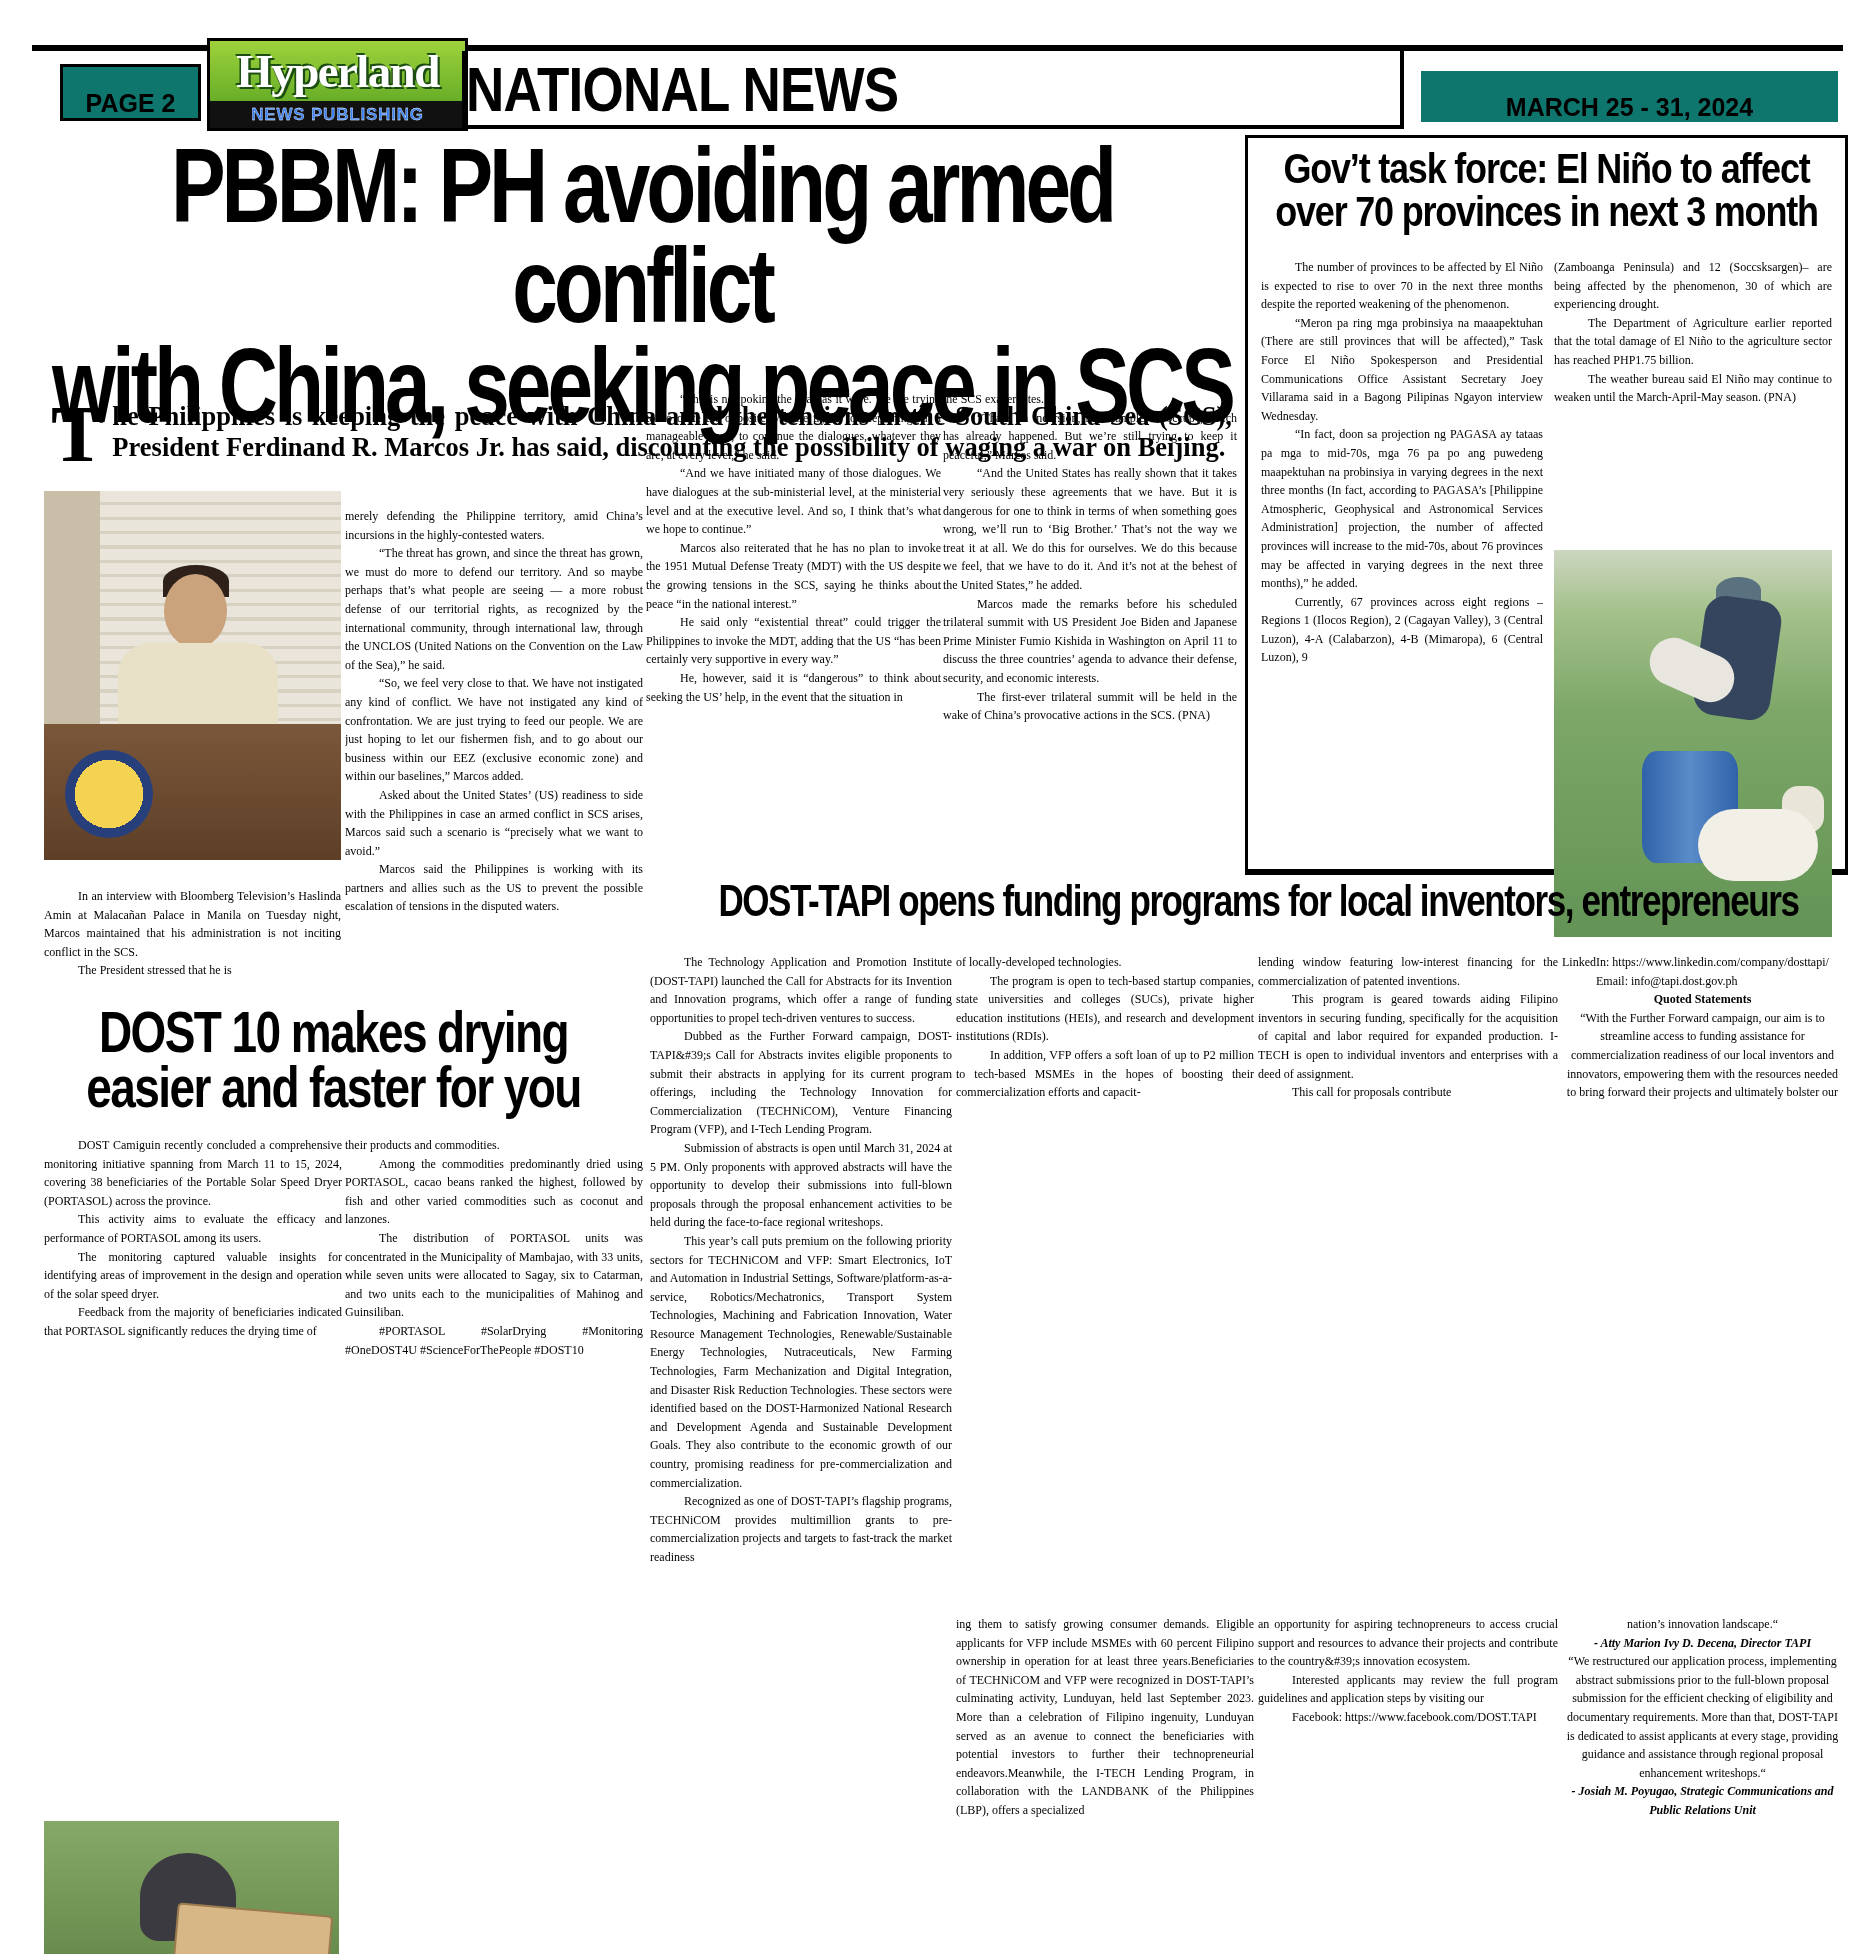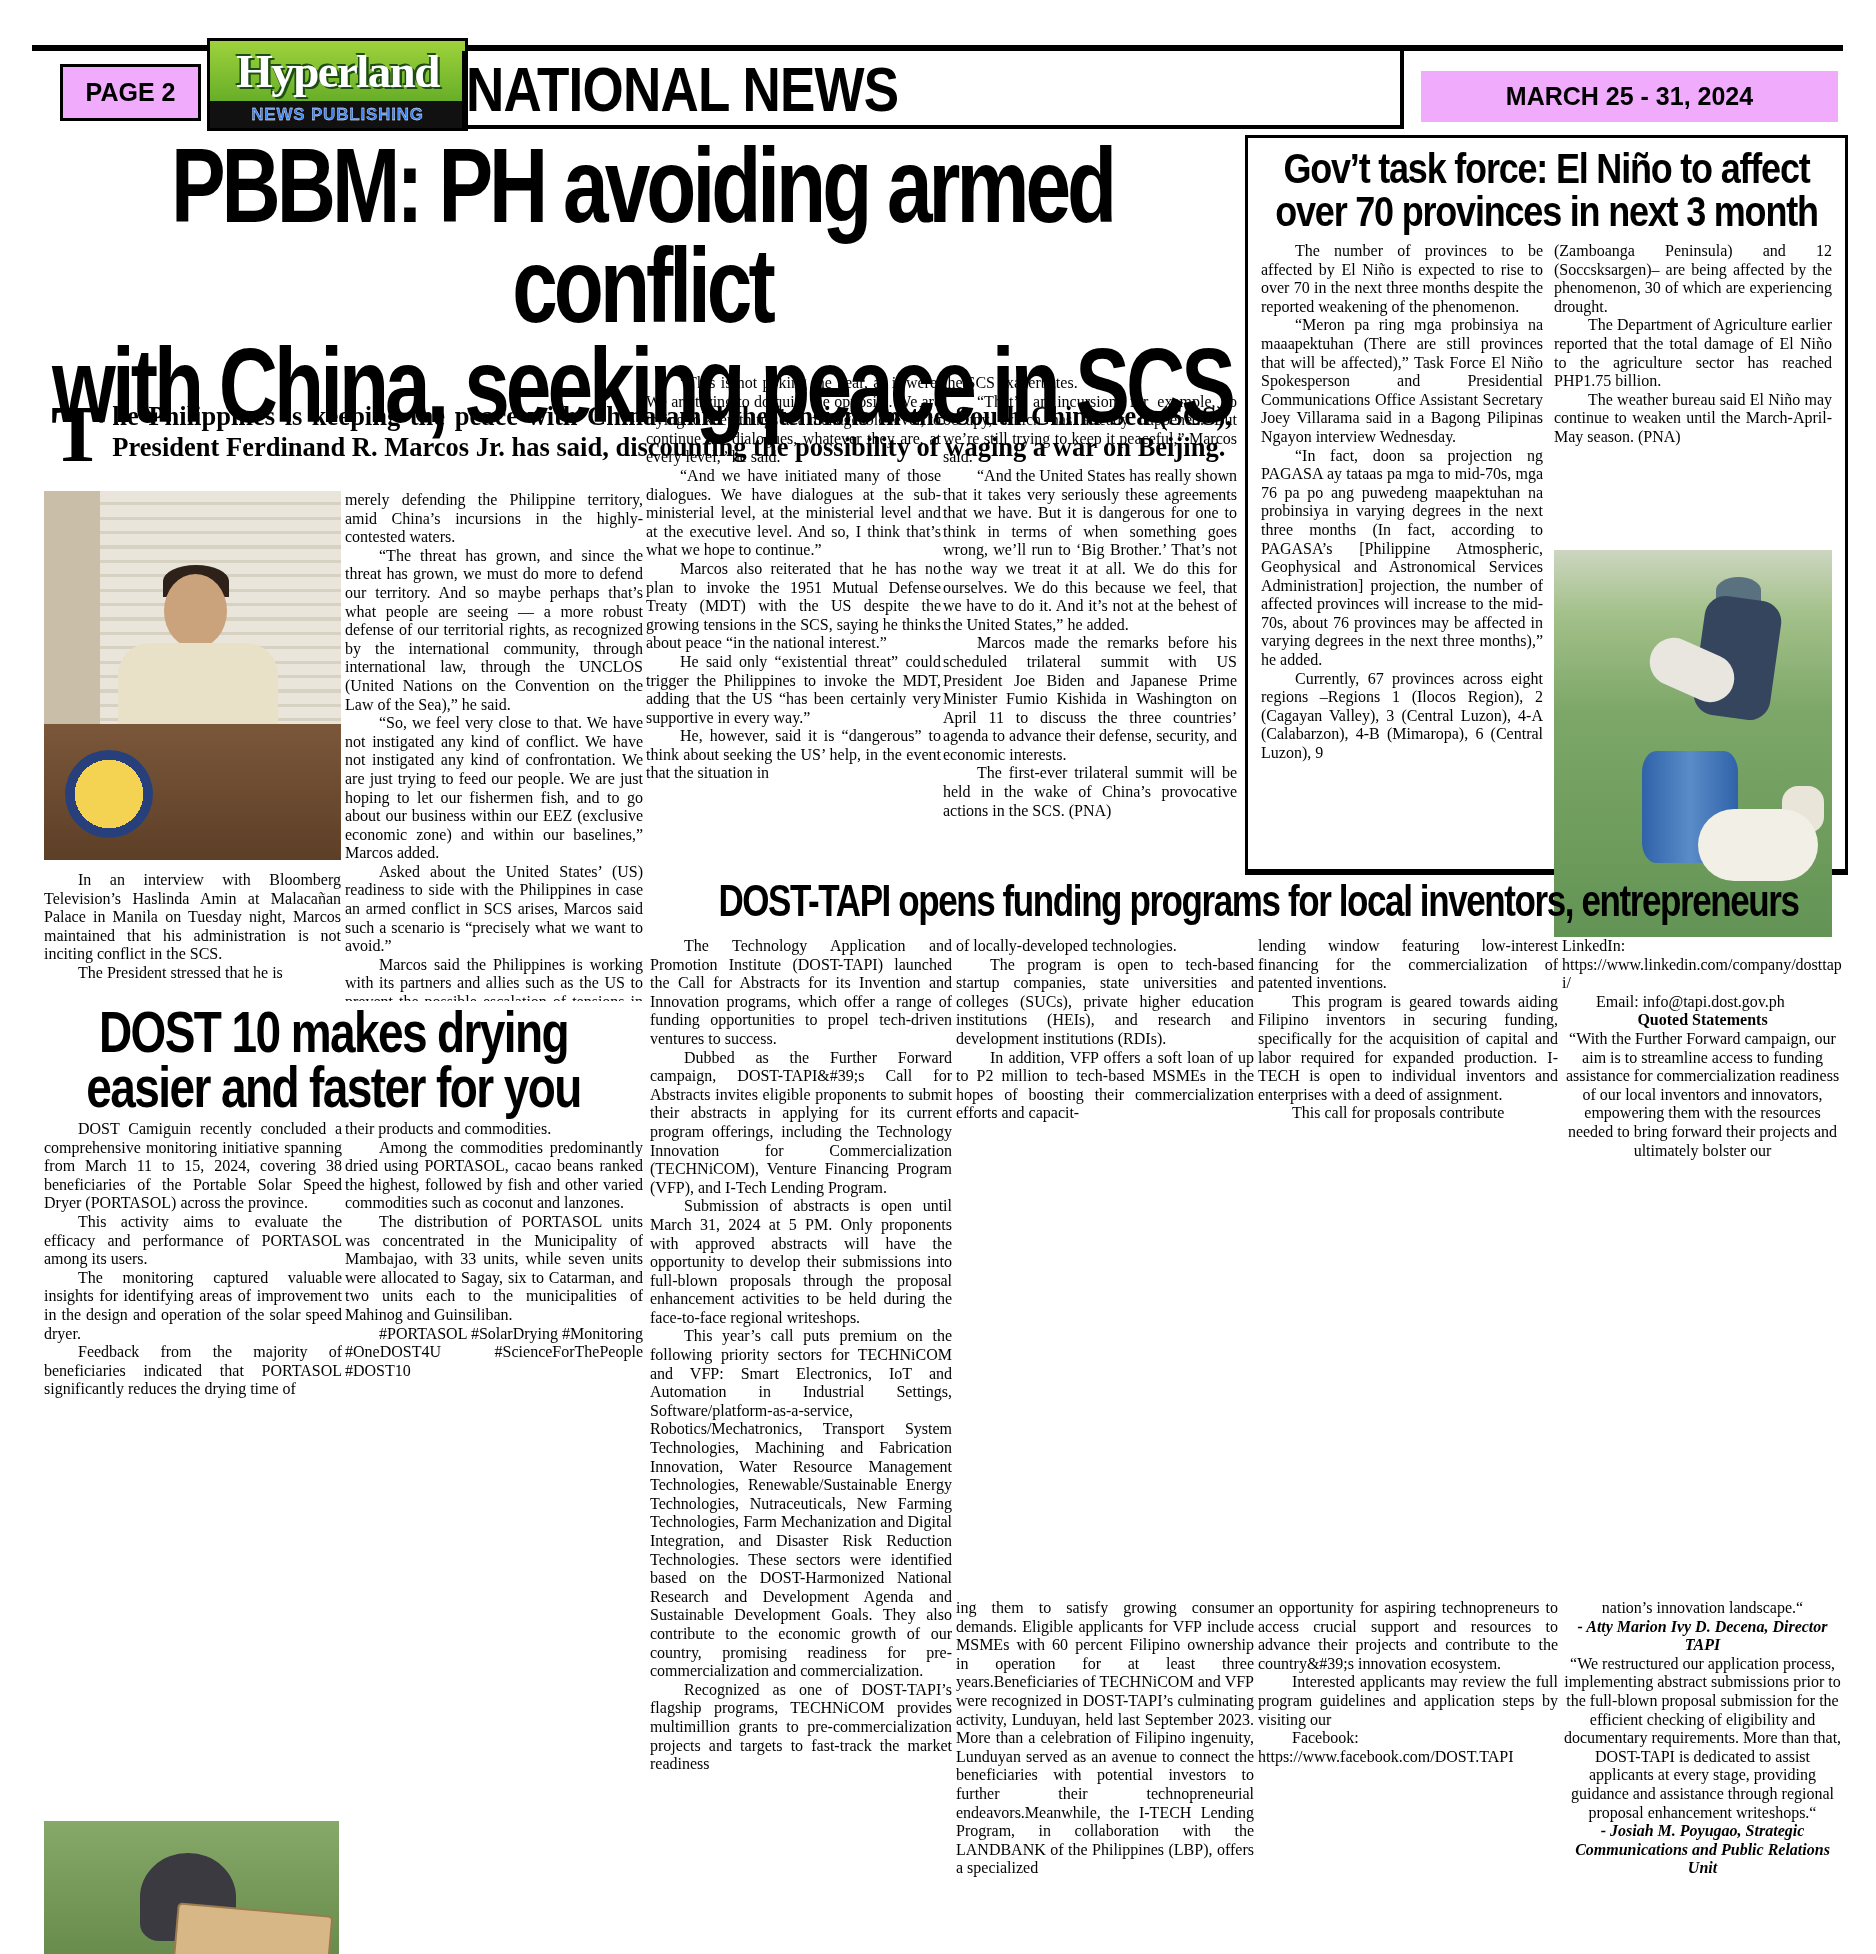--- a/index.html
+++ b/index.html
@@ -2,21 +2,21 @@
 <html style="font-size:13px"><head>
 <meta charset="utf-8">
 <style>
   html,body{margin:0;padding:0;background:#ffffff;}
   #page{position:relative;width:1876px;height:1955px;background:#ffffff;overflow:hidden;
         font-family:"Liberation Serif", serif;color:#000;}
   .abs{position:absolute;}
 
   
   .hrule{background:#000;}
-  .greenbox{background:#f0abfc;display:flex;align-items:center;justify-content:center;
+  .greenbox{background:#0f766e;display:flex;align-items:flex-end;justify-content:center;
             font-family:"Liberation Sans",sans-serif;font-weight:bold;}
   .logo{background:linear-gradient(180deg,#9ed23c 0%,#6fb32a 60%,#4e9a23 100%);
         border:3.2px solid #000;display:flex;flex-direction:column;}
   .logo .word{flex:1;display:flex;align-items:center;justify-content:center;
         font-family:"Liberation Serif",serif;font-weight:bold;font-size:47px;color:#fff;
         text-shadow:2.4px 2.4px 0 #1c4d12, -1.6px -1.6px 0 #1c4d12;letter-spacing:-1.6px;}
   .logo .sub{height:27px;background:#111;color:#3b82f6;display:flex;align-items:center;justify-content:center;
         font-family:"Liberation Sans",sans-serif;font-weight:bold;font-size:17px;letter-spacing:0.8px;
         -webkit-text-stroke:0.3px #fff;}
   .section-title{font-family:"Liberation Sans",sans-serif;font-weight:bold;font-size:53px;
@@ -27,22 +27,22 @@
   .hl-main{font-size:82px;line-height:77px;letter-spacing:-4px;transform:scaleY(1.3);transform-origin:top center;}
   .hl-elnino{font-size:36px;line-height:37px;letter-spacing:-1.2px;transform:scaleY(1.18);transform-origin:top center;}
   .hl-tapi{font-size:35px;line-height:37px;letter-spacing:-1.4px;transform:scaleY(1.25);transform-origin:top center;white-space:nowrap;}
   .hl-dost10{font-size:46px;line-height:44px;letter-spacing:-1.6px;transform:scaleY(1.25);transform-origin:top center;}
 
   
   .lede{font-family:"Liberation Serif",serif;font-weight:bold;font-size:26.5px;line-height:30.5px;text-align:justify;}
   .dropcap{float:left;font-size:80px;line-height:61px;padding:3.2px 8px 0 0;font-weight:bold;}
 
   
-  .body-col{font-family:"Liberation Serif",serif;font-size:16px;line-height:18.6px;
-            text-align:justify;overflow:hidden;}
+  .body-col{font-family:"Liberation Serif",serif;font-size:12px;line-height:18.6px;
+            text-align:justify;overflow:hidden;margin-top:16px;}
   .body-col p{margin:0;text-indent:34px;}
   .body-col.continues p:first-child{text-indent:0;}
   .body-col p.center{text-align:center;text-indent:0;}
   .body-col p.bold-center{text-align:center;text-indent:0;font-weight:bold;}
   .body-col p.bold-italic{font-weight:bold;font-style:italic;text-align:center;text-indent:0;}
   .wrapany{overflow-wrap:anywhere;}
 
   
   .elnino-box{border:3.2px solid #000;border-bottom:6.4px solid #000;background:#fff;}
 

